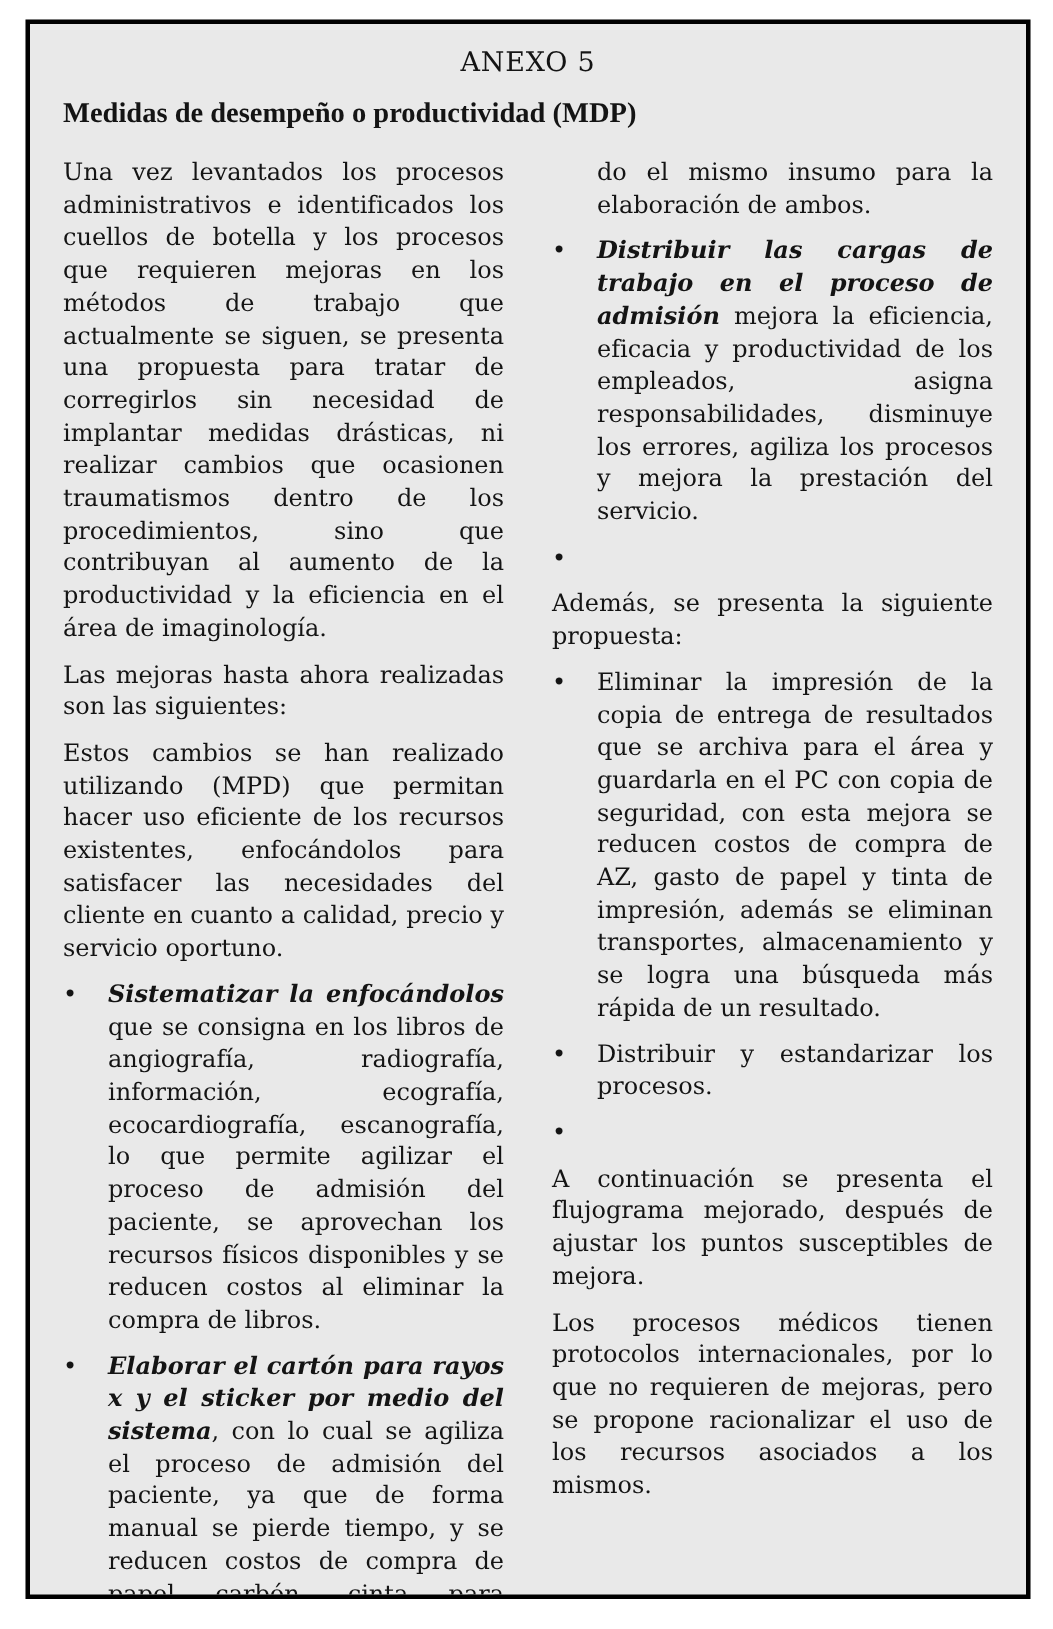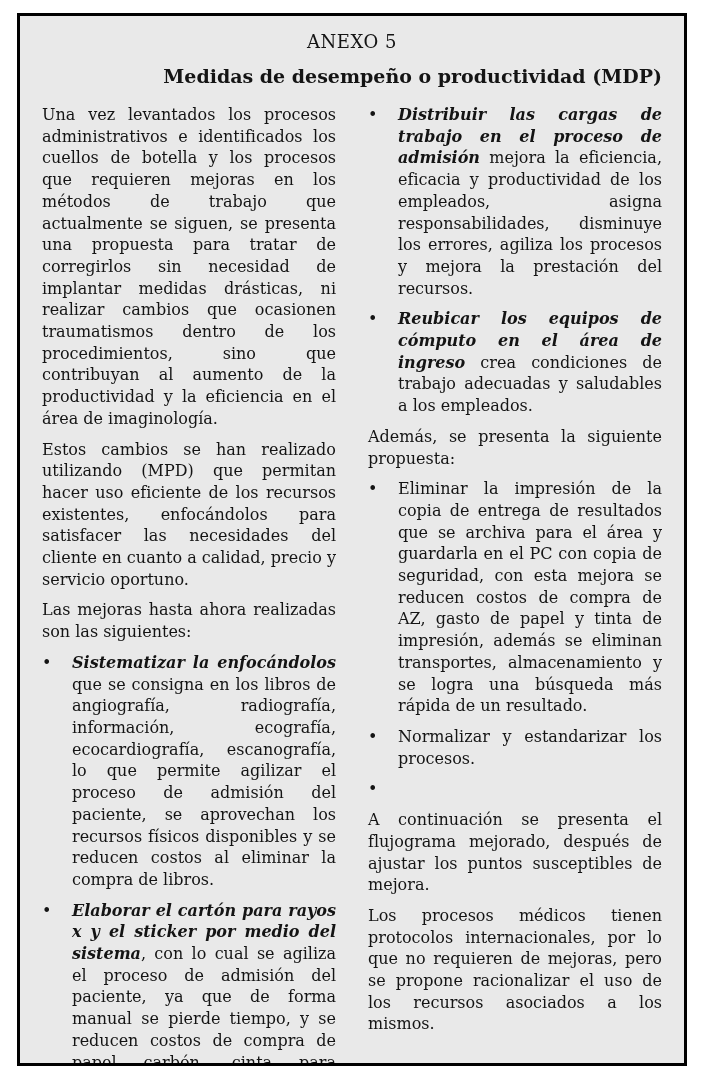--- a/index.html
+++ b/index.html
@@ -26,24 +26,25 @@
     padding:12px 22px 10px 22px;
     overflow:hidden;
   }
   .annex-label{
     text-align:center;
     font-size:18px;
     margin-top:3px;
     letter-spacing:.5px;
   }
   .doc-title{
-    text-align:right;
+    text-align:left;
     font-size:19px;
     font-weight:700;
     margin:13px 0 17px 0;
+    font-family:Liberation Serif, serif;
   }
   .columns{
     display:flex;
     gap:32px;
   }
   .col{
     flex:1 1 0;
     font-size:16px;
     line-height:21.7px;
     text-align:justify;
@@ -80,59 +81,59 @@
   <div class="annex-label">ANEXO 5</div>
 
   <div class="doc-title">Medidas de desempeño o productividad (MDP)</div>
 
   <div class="columns">
 
     <div class="col">
 
       <p class="para">Una vez levantados los procesos administrativos e identificados los cuellos de botella y los procesos que requieren mejoras en los métodos de trabajo que actualmente se siguen, se presenta una propuesta para tratar de corregirlos sin necesidad de implantar medidas drásticas, ni realizar cambios que ocasionen traumatismos dentro de los procedimientos, sino que contribuyan al aumento de la productividad y la eficiencia en el área de imaginología.</p>
 
+      <p class="para">Las mejoras hasta ahora realizadas son las siguientes:</p>
+
       <p class="para">Estos cambios se han realizado utilizando (MPD) que permitan hacer uso eficiente de los recursos existentes, enfocándolos para satisfacer las necesidades del cliente en cuanto a calidad, precio y servicio oportuno.</p>
-
-      <p class="para">Las mejoras hasta ahora realizadas son las siguientes:</p>
 
       <div class="bullet">
         <span class="marker">•</span>
         <span class="content"><span class="lead">Sistematizar la enfocándolos</span><span> que se consigna en los libros de angiografía, radiografía, información, ecografía, ecocardiografía, escanografía, lo que permite agilizar el proceso de admisión del paciente, se aprovechan los recursos físicos disponibles y se reducen costos al eliminar la compra de libros.</span></span>
       </div>
 
       <div class="bullet">
         <span class="marker">•</span>
         <span class="content"><span class="lead">Elaborar el cartón para rayos x y el sticker por medio del sistema</span><span>, con lo cual se agiliza el proceso de admisión del paciente, ya que de forma manual se pierde tiempo, y se reducen costos de compra de papel carbón, cinta para máquina de escribir y el cartón, utilizan-</span></span>
       </div>
 
     </div>
 
     <div class="col">
 
+      <p class="para indented">do el mismo insumo para la elaboración de ambos.</p>
 
       <div class="bullet">
         <span class="marker">•</span>
-        <span class="content"><span class="lead">Distribuir las cargas de trabajo en el proceso de admisión</span><span> mejora la eficiencia, eficacia y productividad de los empleados, asigna responsabilidades, disminuye los errores, agiliza los procesos y mejora la prestación del recursos.</span></span>
+        <span class="content"><span class="lead">Distribuir las cargas de trabajo en el proceso de admisión</span><span> mejora la eficiencia, eficacia y productividad de los empleados, asigna responsabilidades, disminuye los errores, agiliza los procesos y mejora la prestación del servicio.</span></span>
       </div>
 
       <div class="bullet">
         <span class="marker">•</span>
-        <span class="content"><span class="lead">Reubicar los equipos de cómputo en el área de ingreso</span><span> crea condiciones de trabajo adecuadas y saludables a los empleados.</span></span>
       </div>
 
       <p class="para">Además, se presenta la siguiente propuesta:</p>
 
       <div class="bullet">
         <span class="marker">•</span>
         <span class="content">Eliminar la impresión de la copia de entrega de resultados que se archiva para el área y guardarla en el PC con copia de seguridad, con esta mejora se reducen costos de compra de AZ, gasto de papel y tinta de impresión, además se eliminan transportes, almacenamiento y se logra una búsqueda más rápida de un resultado.</span>
       </div>
 
       <div class="bullet">
         <span class="marker">•</span>
-        <span class="content">Normalizar y estandarizar los procesos.</span>
+        <span class="content">Distribuir y estandarizar los procesos.</span>
       </div>
 
       <div class="bullet">
         <span class="marker">•</span>
       </div>
 
       <p class="para">A continuación se presenta el flujograma mejorado, después de ajustar los puntos susceptibles de mejora.</p>
 
       <p class="para">Los procesos médicos tienen protocolos internacionales, por lo que no requieren de mejoras, pero se propone racionalizar el uso de los recursos asociados a los mismos.</p>
 

